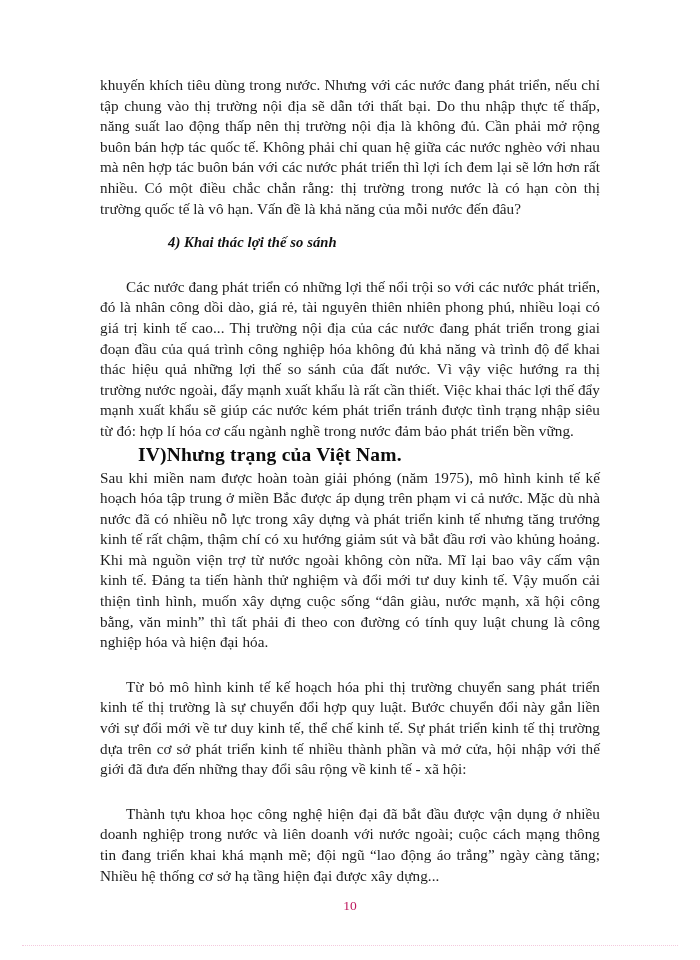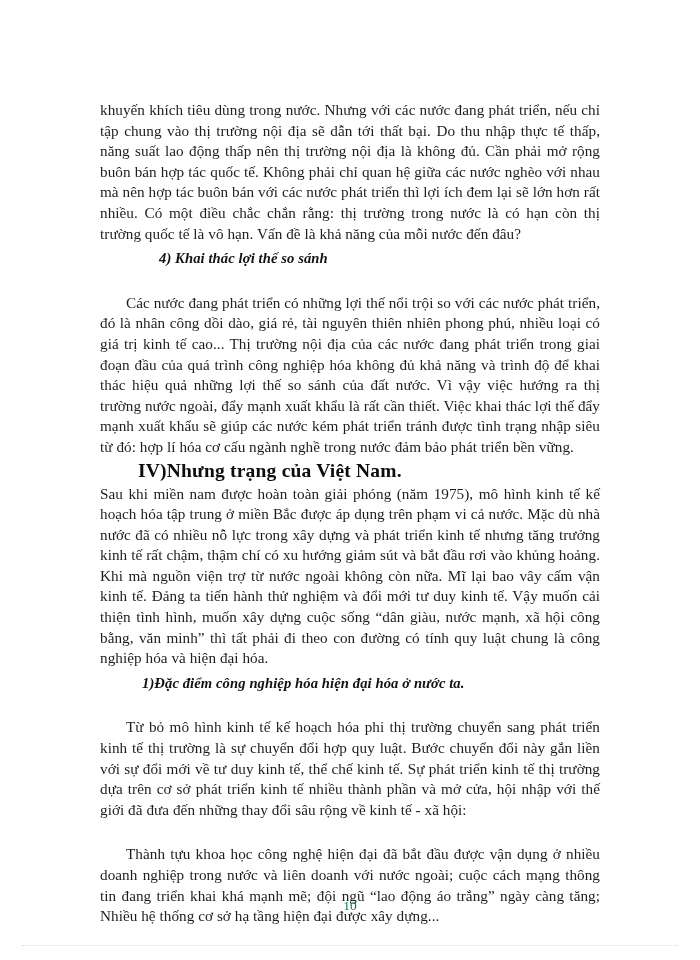--- a/index.html
+++ b/index.html
@@ -12,38 +12,38 @@
     width: 700px;
     height: 960px;
     background: #ffffff;
     overflow: hidden;
     font-family: "Liberation Serif", "DejaVu Serif", serif;
     color: #1b1b1b;
   }
   .content {
     position: absolute;
     left: 100px;
-    top: 100px;
+    top: 75px;
     width: 500px;
   }
   p.body-text {
     margin: 0;
     font-size: 15.2px;
     line-height: 20.6px;
     text-align: justify;
     text-justify: inter-word;
     color: #1d1d1d;
     letter-spacing: 0.05px;
   }
   p.body-text.indent {
     text-indent: 26px;
     margin-top: 24px;
   }
   h3.sub-heading {
-    margin: 4px;
+    margin: 13px;
     font-size: 14.6px;
     line-height: 20.6px;
     font-weight: bold;
     font-style: italic;
     color: #111111;
     text-align: left;
     padding-left: 55px;
     letter-spacing: 0.1px;
   }
   h3.sub-heading.tight {
@@ -60,21 +60,21 @@
   }
   h2.section-heading .numeral {
   }
   .page-number {
     position: absolute;
     left: 0;
     right: 0;
     top: 898px;
     text-align: center;
     font-size: 13.5px;
-    color: #0f766e;
+    color: #be185d;
     font-family: "Liberation Serif", "DejaVu Serif", serif;
   }
   .bottom-rule {
     position: absolute;
     left: 22px;
     right: 22px;
     top: 945px;
     height: 1px;
     border-top: 1px dotted #f4c9dd;
   }
@@ -91,21 +91,20 @@
     <h3 class="sub-heading">4)  Khai thác lợi thế so sánh</h3>
 
     <p class="body-text indent">Các nước đang phát triển có những lợi thế nổi trội so với các nước phát triển, đó là nhân công dồi dào, giá rẻ, tài nguyên thiên nhiên phong phú, nhiều loại có giá trị kinh tế cao... Thị trường nội địa của các nước đang phát triển trong giai đoạn đầu của quá trình công nghiệp hóa không đủ khả năng và trình độ để khai thác hiệu quả những lợi thế so sánh của đất nước. Vì vậy việc hướng ra thị trường nước ngoài, đẩy mạnh xuất khẩu là rất cần thiết. Việc khai thác lợi thế đẩy mạnh xuất khẩu sẽ giúp các nước kém phát triển tránh được tình trạng nhập siêu từ đó: hợp lí hóa cơ cấu ngành nghề trong nước đảm bảo phát triển bền vững.</p>
 
     <h2 class="section-heading">
       <span class="numeral">IV)</span><span>Nhưng trạng của Việt Nam.</span>
     </h2>
 
     <p class="body-text">Sau khi miền nam được hoàn toàn giải phóng (năm 1975), mô hình kinh tế kế hoạch hóa tập trung ở miền Bắc được áp dụng trên phạm vi cả nước. Mặc dù nhà nước đã có nhiều nỗ lực trong xây dựng và phát triển kinh tế nhưng tăng trưởng kinh tế rất chậm, thậm chí có xu hướng giảm sút và bắt đầu rơi vào khủng hoảng. Khi mà nguồn viện trợ từ nước ngoài không còn nữa. Mĩ lại bao vây cấm vận kinh tế. Đảng ta tiến hành thử nghiệm và đổi mới tư duy kinh tế. Vậy muốn cải thiện tình hình, muốn xây dựng cuộc sống “dân giàu, nước mạnh, xã hội công bằng, văn minh” thì tất phải đi theo con đường có tính quy luật chung là công nghiệp hóa và hiện đại hóa.</p>
 
-    <h3 class="sub-heading tight">1)Đặc điểm công nghiệp hóa hiện đại hóa ở nước ta.</h3>
 
     <p class="body-text indent">Từ bỏ mô hình kinh tế kế hoạch hóa phi thị trường chuyển sang phát triển kinh tế thị trường là sự chuyển đổi hợp quy luật. Bước chuyển đổi này gắn liền với sự đổi mới về tư duy kinh tế, thể chế kinh tế. Sự phát triển kinh tế thị trường dựa trên cơ sở phát triển kinh tế nhiều thành phần và mở cửa, hội nhập với thế giới đã đưa đến những thay đổi sâu rộng về kinh tế - xã hội:</p>
 
     <p class="body-text indent">Thành tựu khoa học công nghệ hiện đại đã bắt đầu được vận dụng ở nhiều doanh nghiệp trong nước và liên doanh với nước ngoài; cuộc cách mạng thông tin đang triển khai khá mạnh mẽ; đội ngũ “lao động áo trắng” ngày càng tăng; Nhiều hệ thống cơ sở hạ tầng hiện đại được xây dựng...</p>
 
   </div>
 
   <div class="page-number">10</div>
 
   <div class="bottom-rule"></div>

